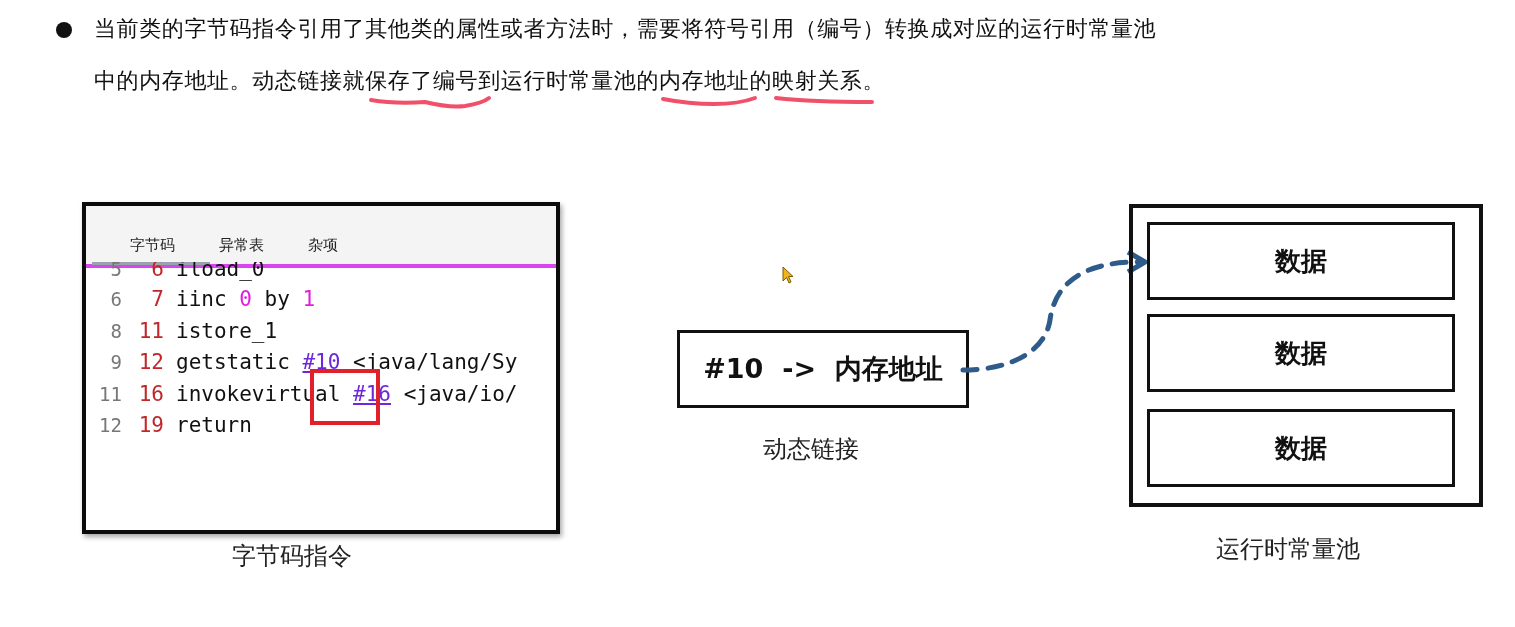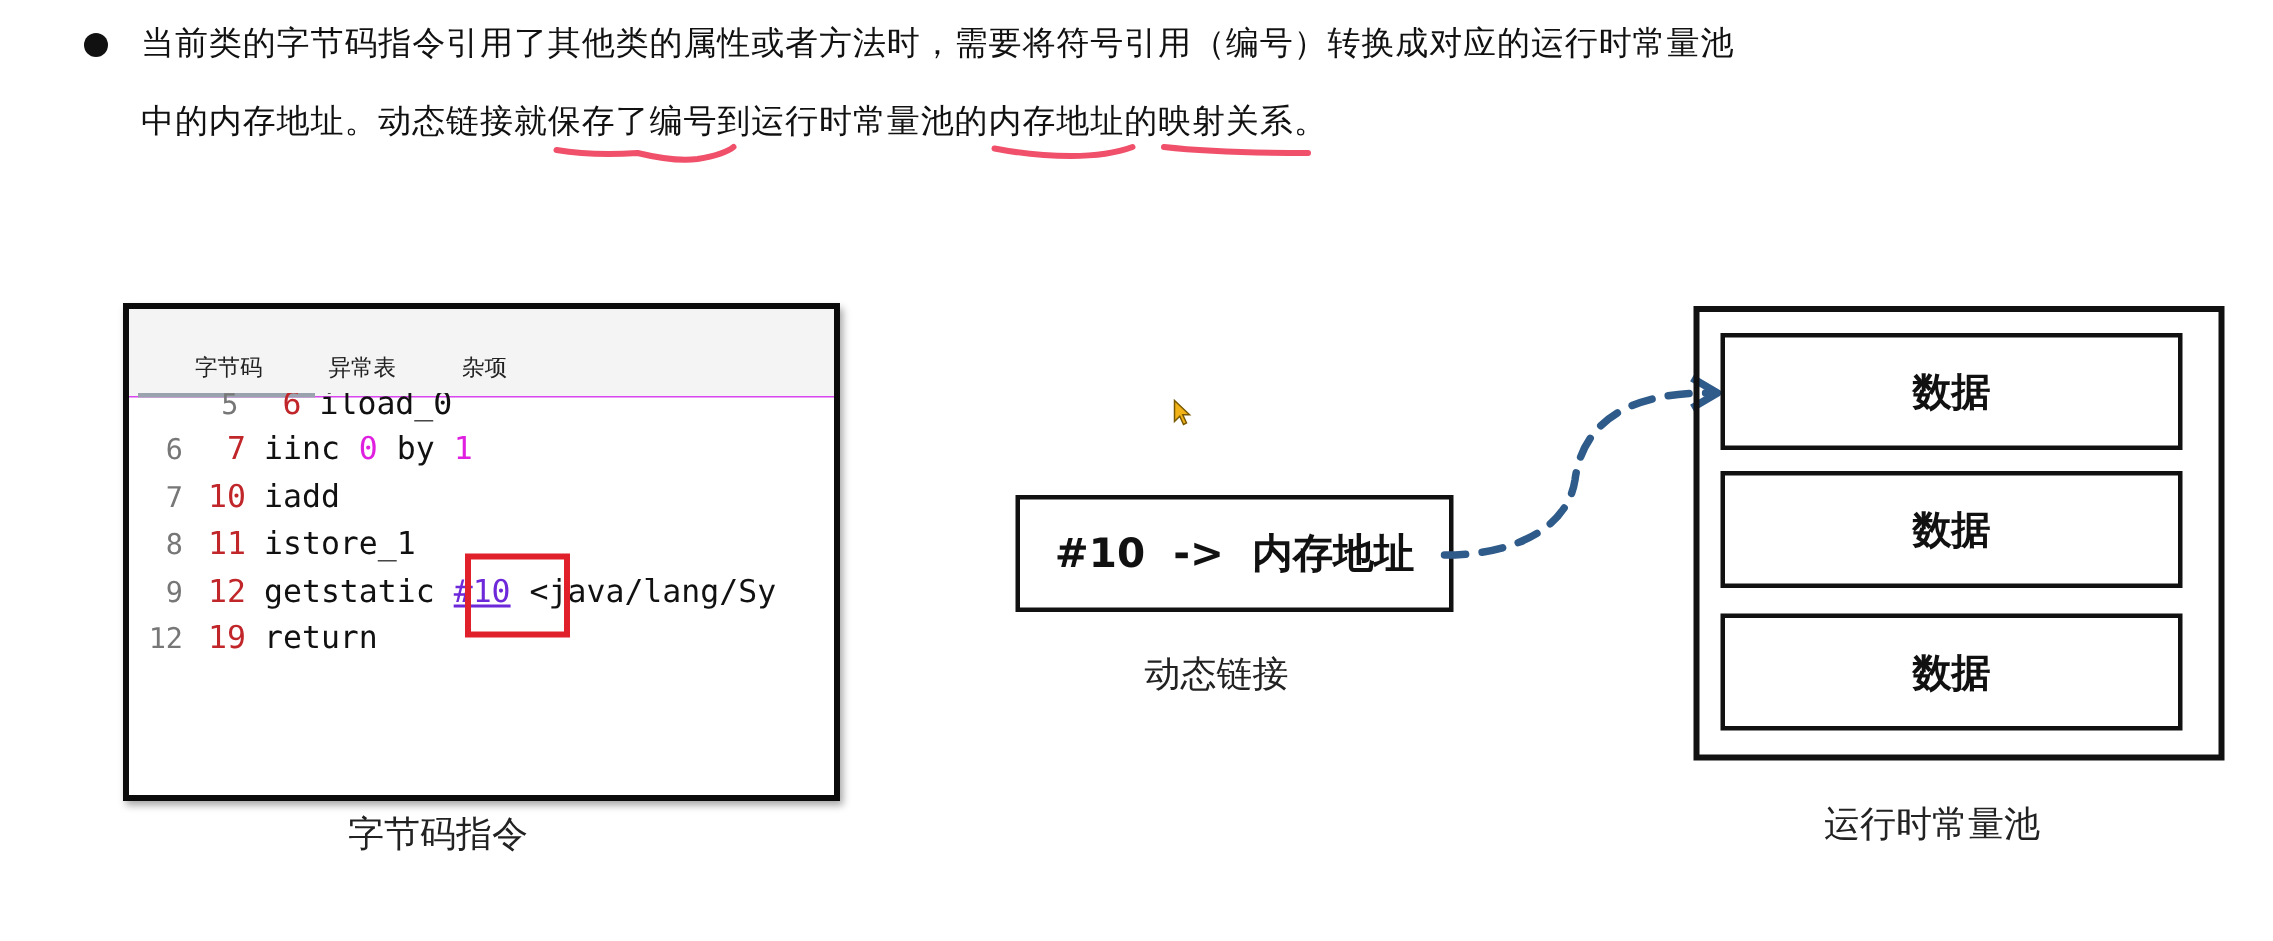--- a/index.html
+++ b/index.html
@@ -22,36 +22,36 @@
   .hl { position: relative; display: inline-block; }
   .underline-svg { position: absolute; left: 0; overflow: visible; pointer-events: none; }
 
   
   .code-panel {
     position: absolute; left: 82px; top: 202px; width: 470px; height: 324px;
     border: 4px solid #0b0b0b; background: #fff;
     box-shadow: 2px 3px 5px rgba(0,0,0,0.35);
   }
   .code-tabs {
-    height: 58px; background: #f4f4f4; position: relative; border-bottom: 1px solid #d946ef;
+    height: 58px; background: #f4f4f4; position: relative; border-bottom: 4px solid #d946ef;
   }
   .code-tab {
     position: absolute; top: 30px; font-size: 15px; color: #222;
     font-family: "DejaVu Sans", sans-serif;
   }
   .code-tab.active { left: 44px; }
   .code-tab.t2 { left: 133px; }
   .code-tab.t3 { left: 222px; }
   .tab-underline { position: absolute; left: 6px; top: 56px; width: 118px; height: 3px; background: #9aa3ad; }
   .code-lines { position: absolute; left: 0; top: 56px; width: 100%; }
   .code-line {
     height: 31.5px; line-height: 31.5px; font-family: "DejaVu Sans Mono", "Liberation Mono", monospace;
     font-size: 21px; white-space: nowrap; position: relative;
   }
-  .code-line.first { height: 22px; line-height: 14px; overflow: hidden; padding-left: 37px; }
+  .code-line.first { height: 22px; line-height: 14px; overflow: hidden; }
   .ln { display: inline-block; width: 36px; text-align: right; color: #777; font-size: 19px; }
   .off { display: inline-block; width: 42px; text-align: right; color: #c0262a; }
   .instr { color: #111; margin-left: 12px; }
   .num { color: #e020e0; }
   .ref { color: #6d28d9; text-decoration: underline; }
   .dotted { border-bottom: 2px dashed #8a8a8a; }
   .red-box {
     position: absolute; left: 224px; top: 163px; width: 70px; height: 56px;
     border: 4px solid #e0202a; box-sizing: border-box;
   }
@@ -105,29 +105,31 @@
     <div class="code-line first">
       <span class="ln">5</span><span class="off">6</span><span class="instr">iload_0</span>
     </div>
     <div class="code-line">
       <span class="ln">6</span><span class="off">7</span><span class="instr">iinc</span>
       <span class="num">0</span>
       <span>by</span>
       <span class="num">1</span>
     </div>
     <div class="code-line">
-      <span class="ln">7</span><span class="off">10</span><span class="instr">iadd</span>
-    </div>
-    <div class="code-line">
       <span class="ln">8</span><span class="off">11</span><span class="instr">istore_1</span>
     </div>
     <div class="code-line">
       <span class="ln">9</span><span class="off">12</span><span class="instr">getstatic</span>
       <span class="ref">#10</span>
       <span>&lt;java/lang/Sy</span>
+    </div>
+    <div class="code-line">
+      <span class="ln">11</span><span class="off">16</span><span class="instr">invokevirtual</span>
+      <span class="ref">#16</span>
+      <span>&lt;java/io/</span>
     </div>
     <div class="code-line">
       <span class="ln">12</span><span class="off">19</span><span class="instr">return</span>
     </div>
   </div>
   <div class="red-box"></div>
 </div>
 <div class="caption" style="left:232px; top:540px;">字节码指令</div>
 
 <div class="dyn-box">#10  -&gt;  内存地址</div>

